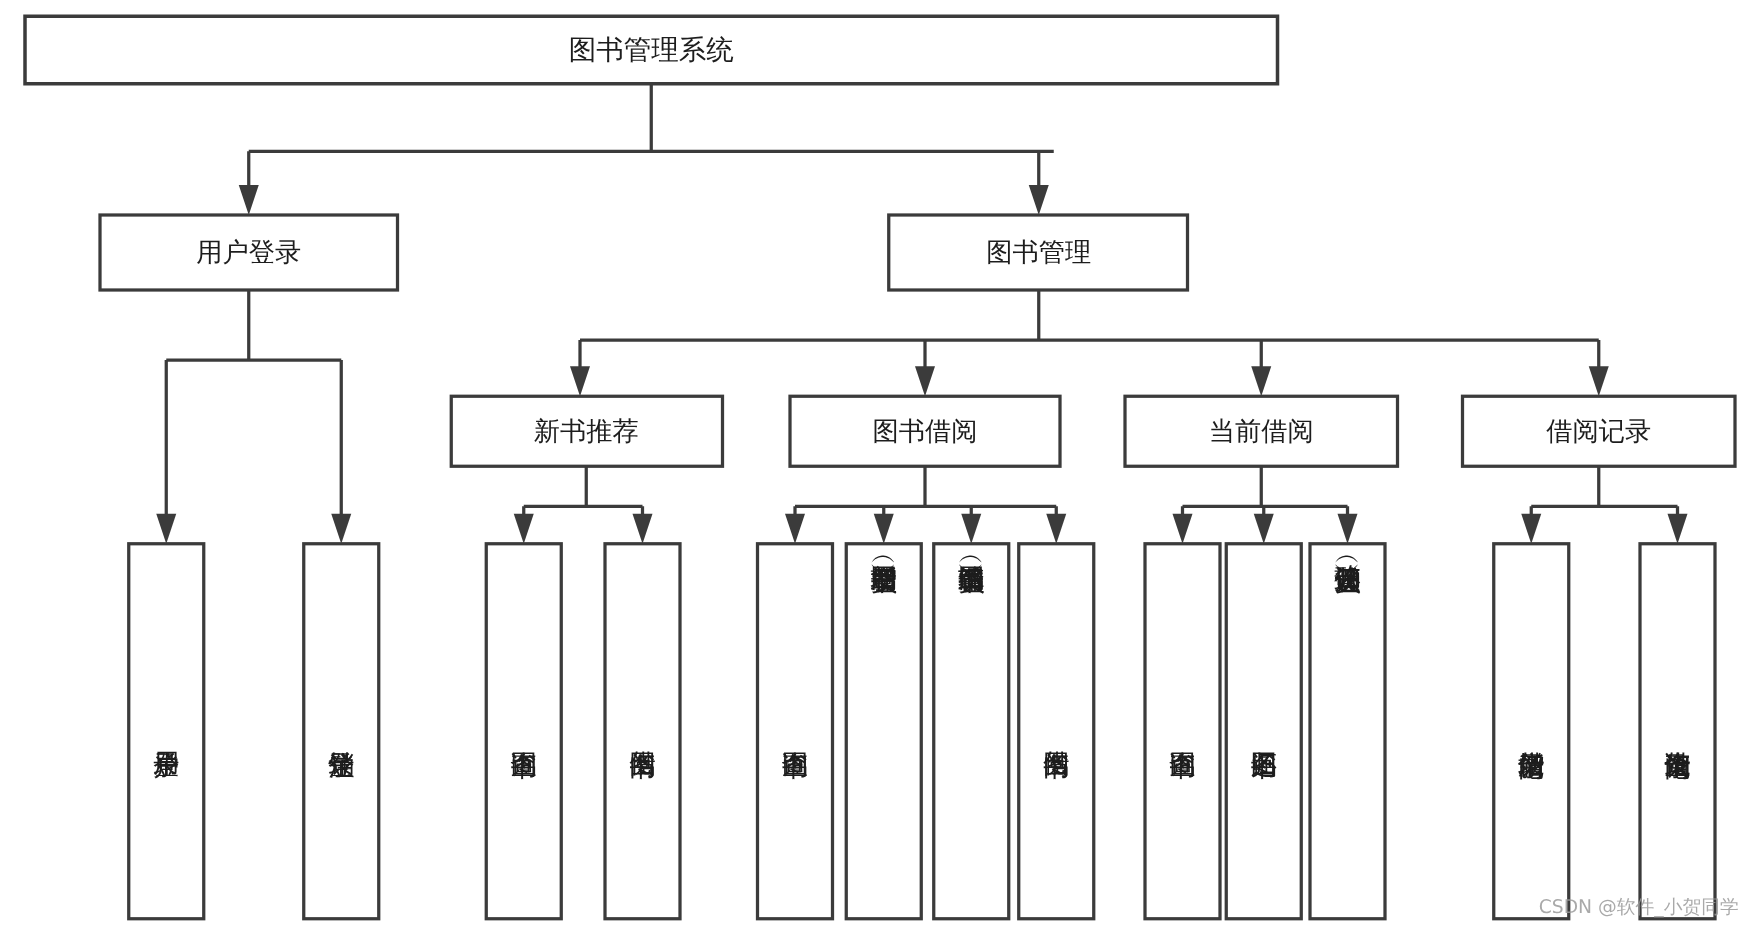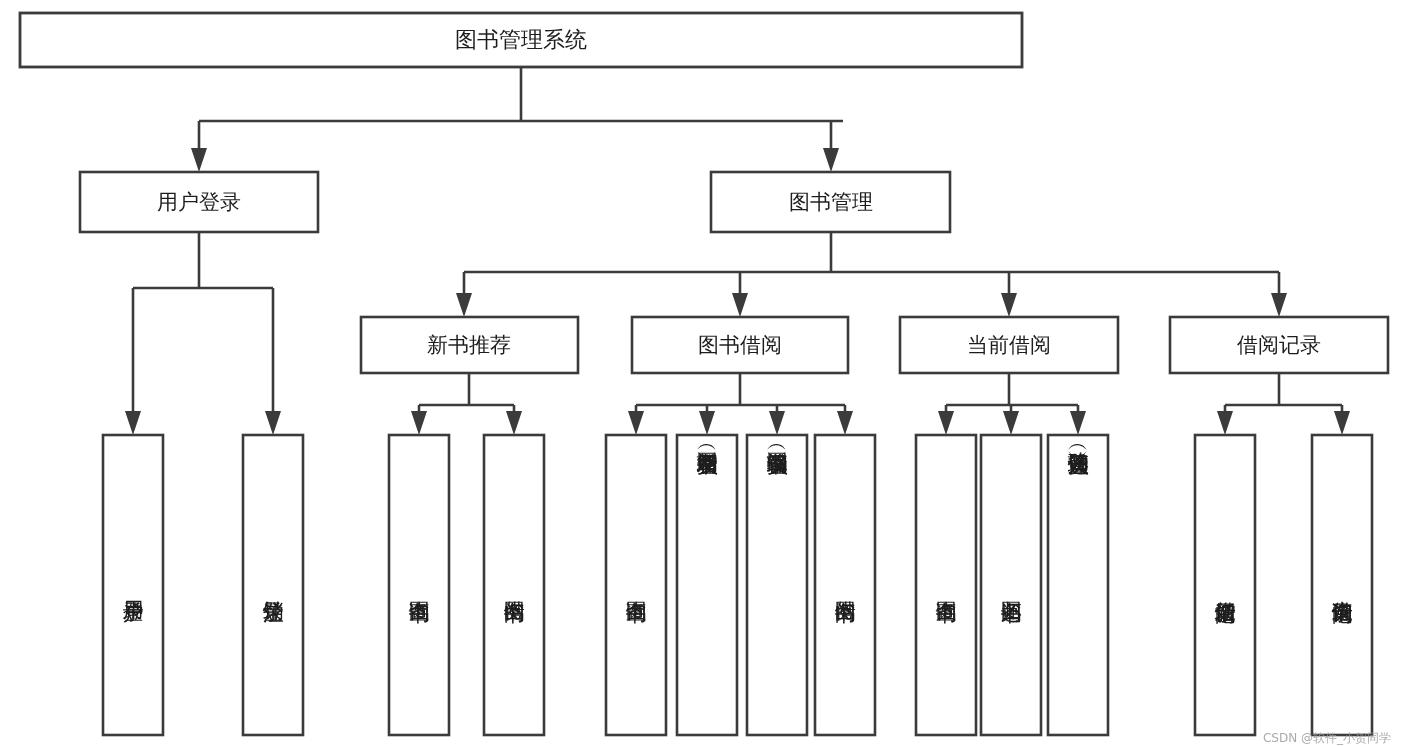--- a/index.html
+++ b/index.html
@@ -68,23 +68,23 @@
     font-family: "DejaVu Sans", "Liberation Sans", sans-serif;
     font-size: 21px;
     line-height: 1.06;
     color: #1d1d1d;
     letter-spacing: 0.5px;
     white-space: nowrap;
   }
   .watermark {
     position: absolute;
     right: 14px;
-    bottom: 0;
-    font-family: "DejaVu Sans", "Liberation Sans", sans-serif;
-    font-size: 12px;
+    bottom: 12px;
+    font-family: "DejaVu Sans", "Liberation Sans", sans-serif;
+    font-size: 15px;
     color: #9b9b9b;
     opacity: 0.85;
     white-space: nowrap;
     pointer-events: none;
   }
 </style>
 </head>
 <body>
 
 <div id="diagram-root">

